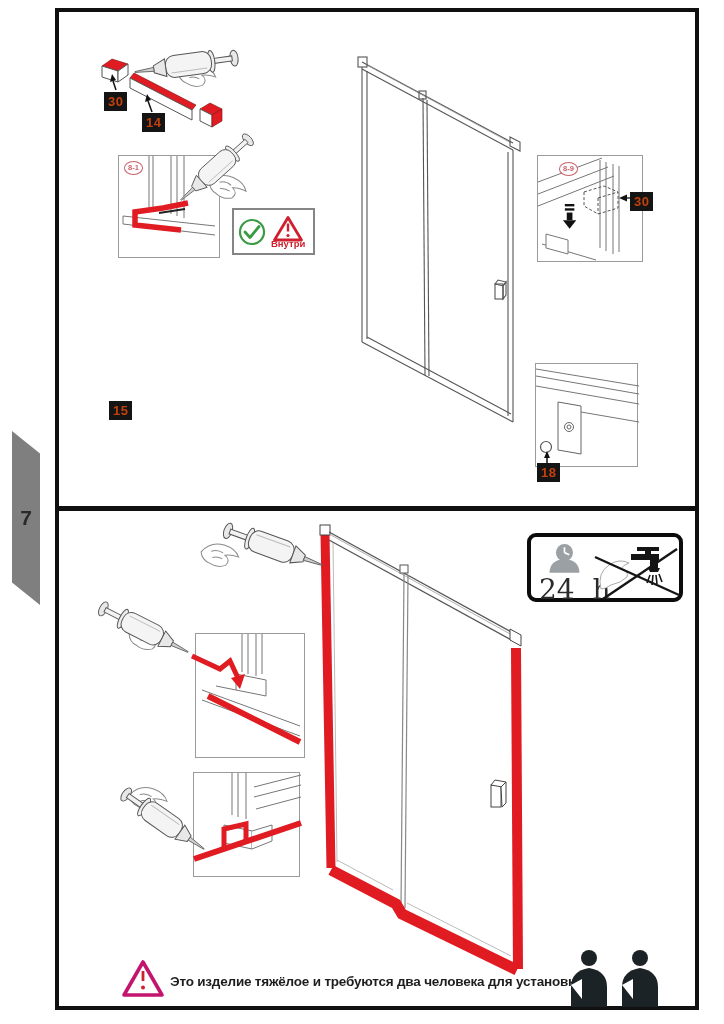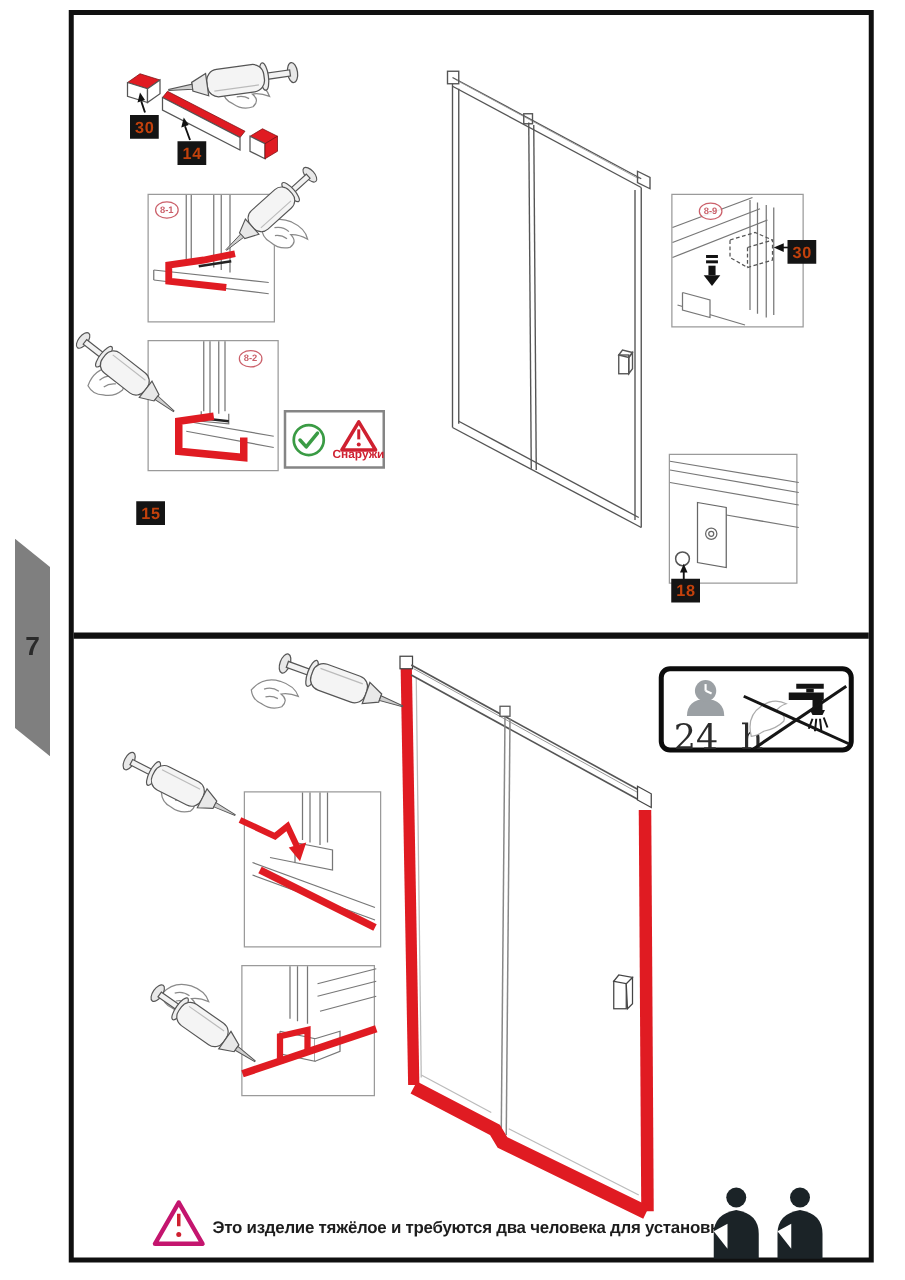--- a/index.html
+++ b/index.html
@@ -122,49 +122,33 @@
       <line x1="4" y1="60" x2="96" y2="70" stroke="#777" stroke-width="1"></line>
       <line x1="4" y1="68" x2="96" y2="79" stroke="#777" stroke-width="1"></line>
       <line x1="4" y1="60" x2="4" y2="68" stroke="#777" stroke-width="1"></line>
       <line x1="40" y1="57" x2="66" y2="53" stroke="#222" stroke-width="2"></line>
       <path d="M69,47 L44,52 L16,56 L16,69 L62,74" fill="none" stroke="#e01b22" stroke-width="5.5"></path>
       <use href="#hand" transform="translate(94,12) rotate(15)"></use>
       <use href="#syringe" transform="translate(62,44) rotate(138) scale(0.9) translate(-100,-14)"></use>
     </svg>
   </div>
 
-
-  <div class="stepbox" style="left:118px;top:272px;width:105px;height:105px">
-    <span class="badge" style="left:72px;top:7px">8-2</span>
-    <svg width="105" height="105" viewBox="0 0 105 105">
-      <line x1="44" y1="0" x2="44" y2="56" stroke="#777" stroke-width="1"></line>
-      <line x1="49" y1="0" x2="49" y2="58" stroke="#777" stroke-width="1"></line>
-      <line x1="56" y1="0" x2="56" y2="58" stroke="#777" stroke-width="1"></line>
-      <line x1="61" y1="0" x2="61" y2="56" stroke="#777" stroke-width="1"></line>
-      <polyline points="42,56 42,64 64,66 64,58" fill="none" stroke="#777" stroke-width="1"></polyline>
-      <line x1="30" y1="64" x2="100" y2="76" stroke="#777" stroke-width="1"></line>
-      <line x1="30" y1="72" x2="100" y2="85" stroke="#777" stroke-width="1"></line>
-      <line x1="46" y1="62" x2="64" y2="64" stroke="#222" stroke-width="2"></line>
-      <path d="M52,60 L24,64 L24,88 L76,93 L76,77" fill="none" stroke="#e01b22" stroke-width="6"></path>
-      <use href="#hand" transform="translate(-52,22) rotate(-14)"></use>
-      <use href="#syringe" transform="translate(20,56) rotate(38) scale(0.92) translate(-100,-14)"></use>
-    </svg>
-  </div>
-
-  <div class="checkpanel" style="left:227px;top:328px;width:81px;height:47px">
+  <div class="checkpanel" style="left:232px;top:208px;width:83px;height:47px">
     <svg width="28" height="28" viewBox="0 0 28 28">
       <use href="#checkicon"></use>
     </svg>
     <div class="warncol">
       <svg width="30" height="27" viewBox="0 0 30 27">
         <use href="#warntri"></use>
       </svg>
-      <span class="warntext">Снаружи</span>
+      <span class="warntext">Внутри</span>
     </div>
   </div>
+
+
 
   <div class="plabel" style="left:109px;top:401px">
     <span>15</span>
   </div>
 
   <svg class="abs" style="left:345px;top:45px" width="185" height="395" viewBox="0 0 185 395">
     <g stroke="#555" stroke-width="1.1" fill="none">
       <line x1="17" y1="17" x2="168" y2="98"></line>
       <line x1="17" y1="24" x2="168" y2="105"></line>
       <line x1="20" y1="19" x2="166" y2="98" stroke="#999" stroke-width=".7"></line>

